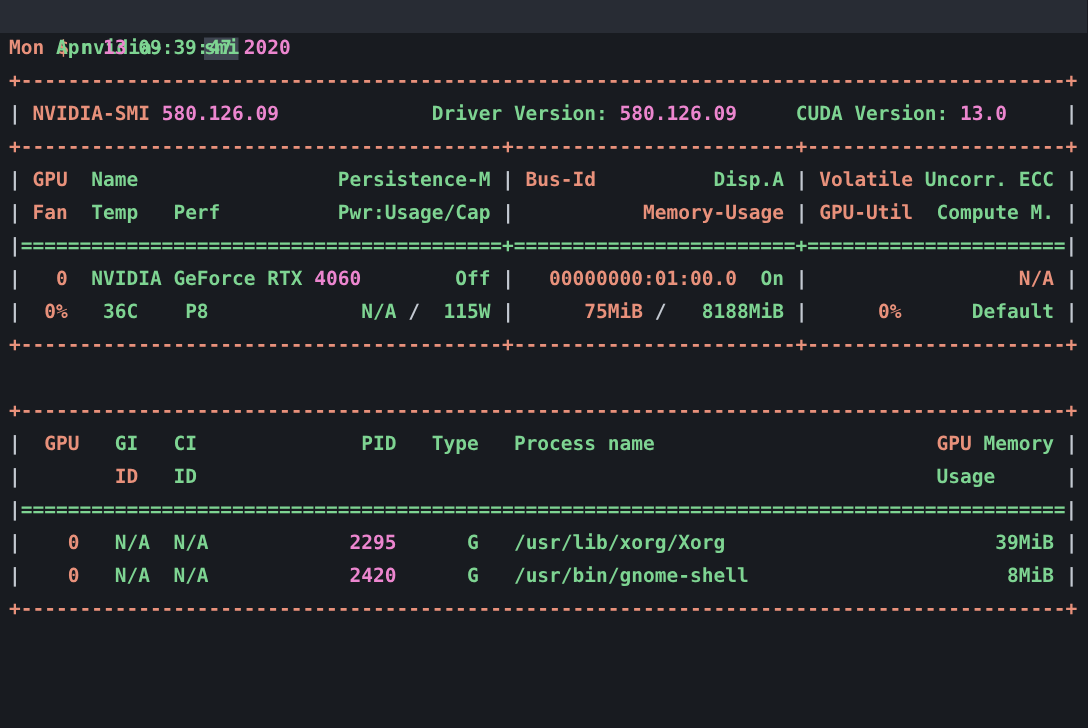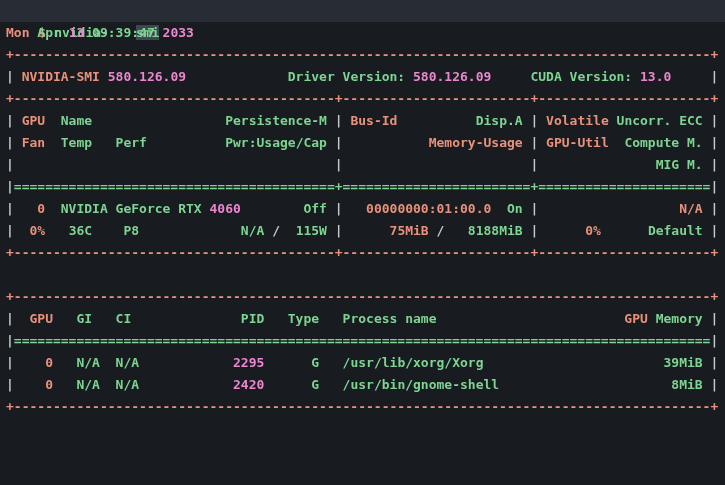--- a/index.html
+++ b/index.html
@@ -40,32 +40,32 @@
   .seg-p { color: var(--pink, #ec86cf); }
 </style>
 </head>
 <body>
 
 <div class="terminal">
   <div class="cmd-bar">
     <span class="prompt">$</span><span class="cmd">nvidia-</span><span class="cmd sel">smi</span>
   </div>
   <div class="out" id="terminal-output">
-      <div class="line"><span class="seg-o">Mon </span><span class="seg-g">Apr </span><span class="seg-p">13 </span><span class="seg-g">09:39:47 </span><span class="seg-p">2033</span></div>
+      <div class="line"><span class="seg-o">Mon </span><span class="seg-g">Apr </span><span class="seg-p">13 </span><span class="seg-g">09:39:47 </span><span class="seg-p">2020</span></div>
       <div class="line"><span class="seg-o">+-----------------------------------------------------------------------------------------+</span></div>
       <div class="line"><span class="seg-f">| </span><span class="seg-o">NVIDIA-SMI</span><span class="seg-f"> </span><span class="seg-p">580.126.09</span><span class="seg-f">             </span><span class="seg-g">Driver Version:</span><span class="seg-f"> </span><span class="seg-p">580.126.09</span><span class="seg-f">     </span><span class="seg-g">CUDA Version:</span><span class="seg-f"> </span><span class="seg-p">13.0</span><span class="seg-f">     |</span></div>
       <div class="line"><span class="seg-o">+-----------------------------------------+------------------------+----------------------+</span></div>
       <div class="line"><span class="seg-f">| </span><span class="seg-o">GPU</span><span class="seg-f">  </span><span class="seg-g">Name</span><span class="seg-f">                 </span><span class="seg-g">Persistence-M</span><span class="seg-f"> | </span><span class="seg-o">Bus-Id</span><span class="seg-f">          </span><span class="seg-g">Disp.A</span><span class="seg-f"> | </span><span class="seg-o">Volatile</span><span class="seg-f"> </span><span class="seg-g">Uncorr. ECC</span><span class="seg-f"> |</span></div>
       <div class="line"><span class="seg-f">| </span><span class="seg-o">Fan</span><span class="seg-f">  </span><span class="seg-g">Temp</span><span class="seg-f">   </span><span class="seg-g">Perf</span><span class="seg-f">          </span><span class="seg-g">Pwr:Usage/Cap</span><span class="seg-f"> |           </span><span class="seg-o">Memory-Usage</span><span class="seg-f"> | </span><span class="seg-o">GPU-Util</span><span class="seg-f">  </span><span class="seg-g">Compute M.</span><span class="seg-f"> |</span></div>
-      <div class="line"><span class="seg-f">|                                         |                        |               </span><span class="seg-g">MIG M.</span><span class="seg-f"> |</span></div>
       <div class="line"><span class="seg-f">|</span><span class="seg-g">=========================================+========================+======================</span><span class="seg-f">|</span></div>
       <div class="line"><span class="seg-f">|   </span><span class="seg-o">0</span><span class="seg-f">  </span><span class="seg-g">NVIDIA GeForce RTX</span><span class="seg-f"> </span><span class="seg-p">4060</span><span class="seg-f">        </span><span class="seg-g">Off</span><span class="seg-f"> |   </span><span class="seg-o">00000000:01:00.0</span><span class="seg-f">  </span><span class="seg-g">On</span><span class="seg-f"> |                  </span><span class="seg-o">N/A</span><span class="seg-f"> |</span></div>
       <div class="line"><span class="seg-f">|  </span><span class="seg-o">0%</span><span class="seg-f">   </span><span class="seg-g">36C</span><span class="seg-f">    </span><span class="seg-g">P8</span><span class="seg-f">             </span><span class="seg-g">N/A</span><span class="seg-f"> /  </span><span class="seg-g">115W</span><span class="seg-f"> |      </span><span class="seg-o">75MiB</span><span class="seg-f"> /   </span><span class="seg-g">8188MiB</span><span class="seg-f"> |      </span><span class="seg-o">0%</span><span class="seg-f">      </span><span class="seg-g">Default</span><span class="seg-f"> |</span></div>
       <div class="line"><span class="seg-o">+-----------------------------------------+------------------------+----------------------+</span></div>
       <div class="line"></div>
       <div class="line"><span class="seg-o">+-----------------------------------------------------------------------------------------+</span></div>
       <div class="line"><span class="seg-f">|  </span><span class="seg-o">GPU</span><span class="seg-f">   </span><span class="seg-g">GI</span><span class="seg-f">   </span><span class="seg-g">CI</span><span class="seg-f">              </span><span class="seg-g">PID</span><span class="seg-f">   </span><span class="seg-g">Type</span><span class="seg-f">   </span><span class="seg-g">Process name</span><span class="seg-f">                        </span><span class="seg-o">GPU</span><span class="seg-f"> </span><span class="seg-g">Memory</span><span class="seg-f"> |</span></div>
+      <div class="line"><span class="seg-f">|        </span><span class="seg-o">ID</span><span class="seg-f">   </span><span class="seg-g">ID</span><span class="seg-f">                                                               </span><span class="seg-g">Usage</span><span class="seg-f">      |</span></div>
       <div class="line"><span class="seg-f">|</span><span class="seg-g">=========================================================================================</span><span class="seg-f">|</span></div>
       <div class="line"><span class="seg-f">|    </span><span class="seg-o">0</span><span class="seg-f">   </span><span class="seg-g">N/A</span><span class="seg-f">  </span><span class="seg-g">N/A</span><span class="seg-f">            </span><span class="seg-p">2295</span><span class="seg-f">      </span><span class="seg-g">G</span><span class="seg-f">   </span><span class="seg-g">/usr/lib/xorg/Xorg</span><span class="seg-f">                       </span><span class="seg-g">39MiB</span><span class="seg-f"> |</span></div>
       <div class="line"><span class="seg-f">|    </span><span class="seg-o">0</span><span class="seg-f">   </span><span class="seg-g">N/A</span><span class="seg-f">  </span><span class="seg-g">N/A</span><span class="seg-f">            </span><span class="seg-p">2420</span><span class="seg-f">      </span><span class="seg-g">G</span><span class="seg-f">   </span><span class="seg-g">/usr/bin/gnome-shell</span><span class="seg-f">                      </span><span class="seg-g">8MiB</span><span class="seg-f"> |</span></div>
       <div class="line"><span class="seg-o">+-----------------------------------------------------------------------------------------+</span></div>
     </div>
 </div>
 
 </body></html>

